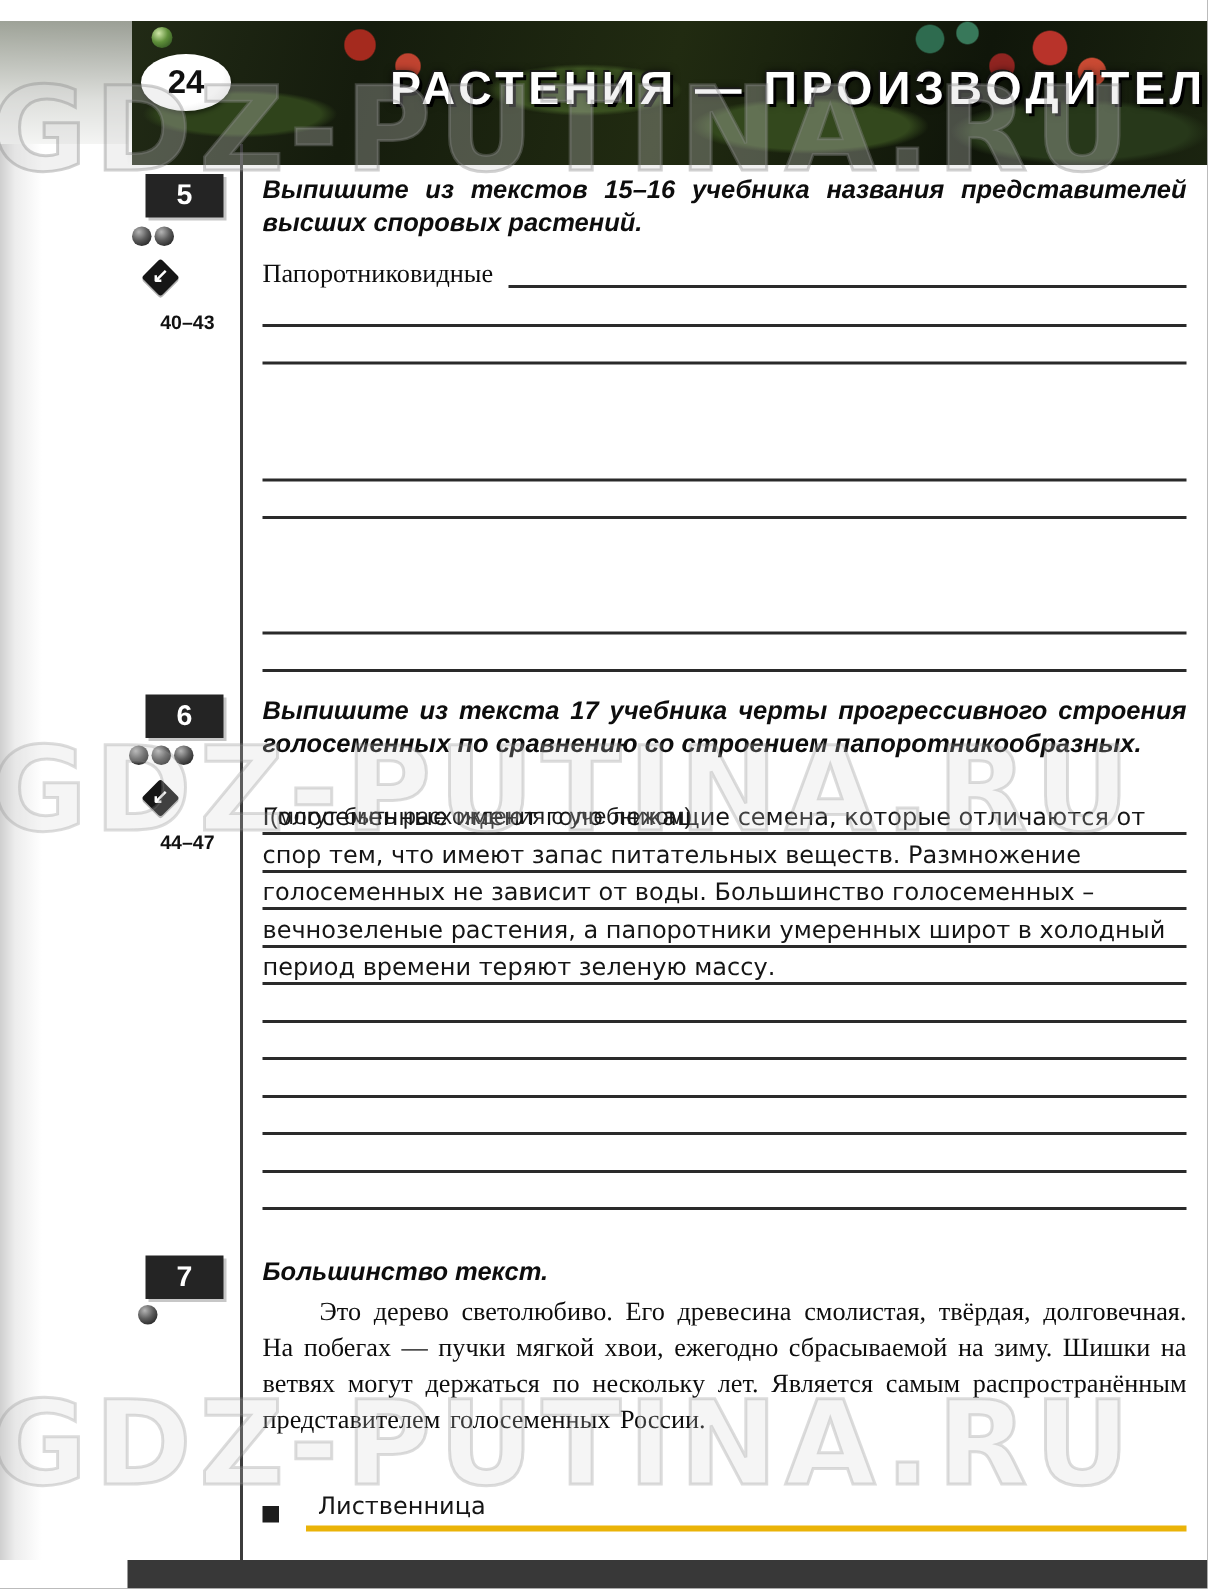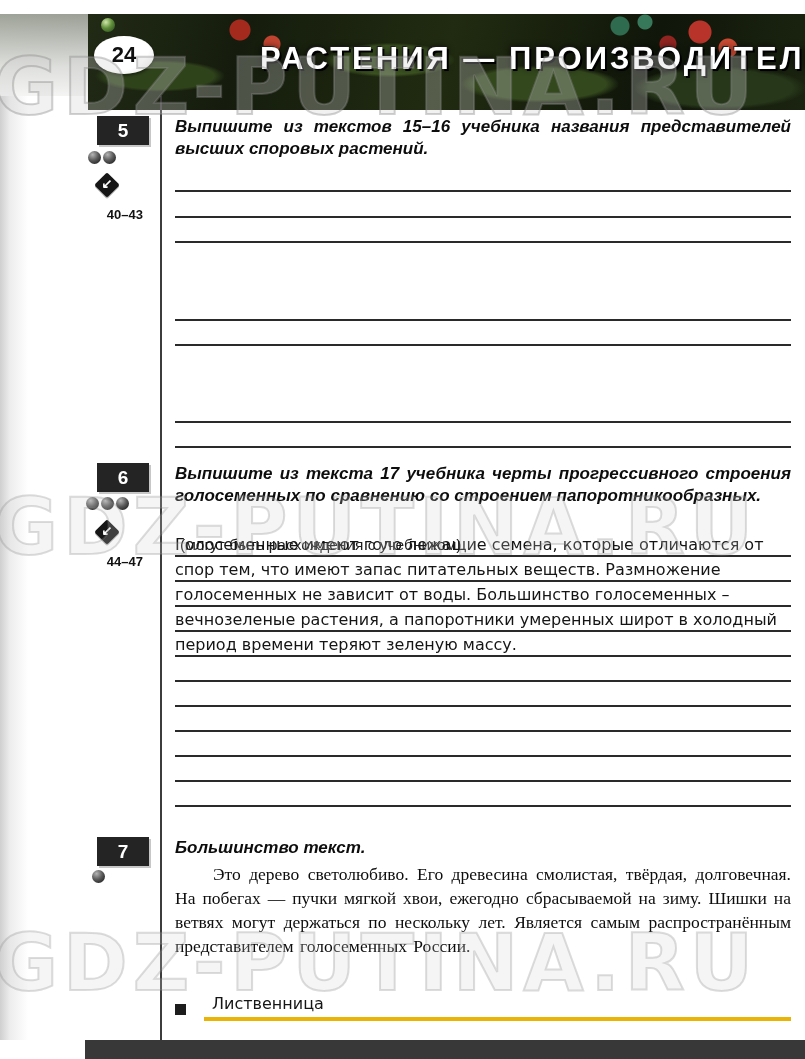--- a/index.html
+++ b/index.html
@@ -146,20 +146,21 @@
   </div>
   <span class="ref-icon" style="left:94px; top:172px">
     <i class="diamond"></i>
     <i class="arr">↙</i>
   </span>
   <div class="pages-ref" style="top:207px">40–43</div>
 
   <div class="instruction" style="top:116px">Выпишите из текстов 15–16 учебника названия представителей высших споровых растений.</div>
 
   <div class="label-row" style="top:167px">
+    <span class="label">Папоротниковидные</span>
     <span class="line-fill"></span>
   </div>
   <div class="rule" style="top:216px"></div>
   <div class="rule" style="top:241px"></div>
 
   <div class="rule" style="top:319px"></div>
   <div class="rule" style="top:344px"></div>
 
   <div class="rule" style="top:421px"></div>
   <div class="rule" style="top:446px"></div>

